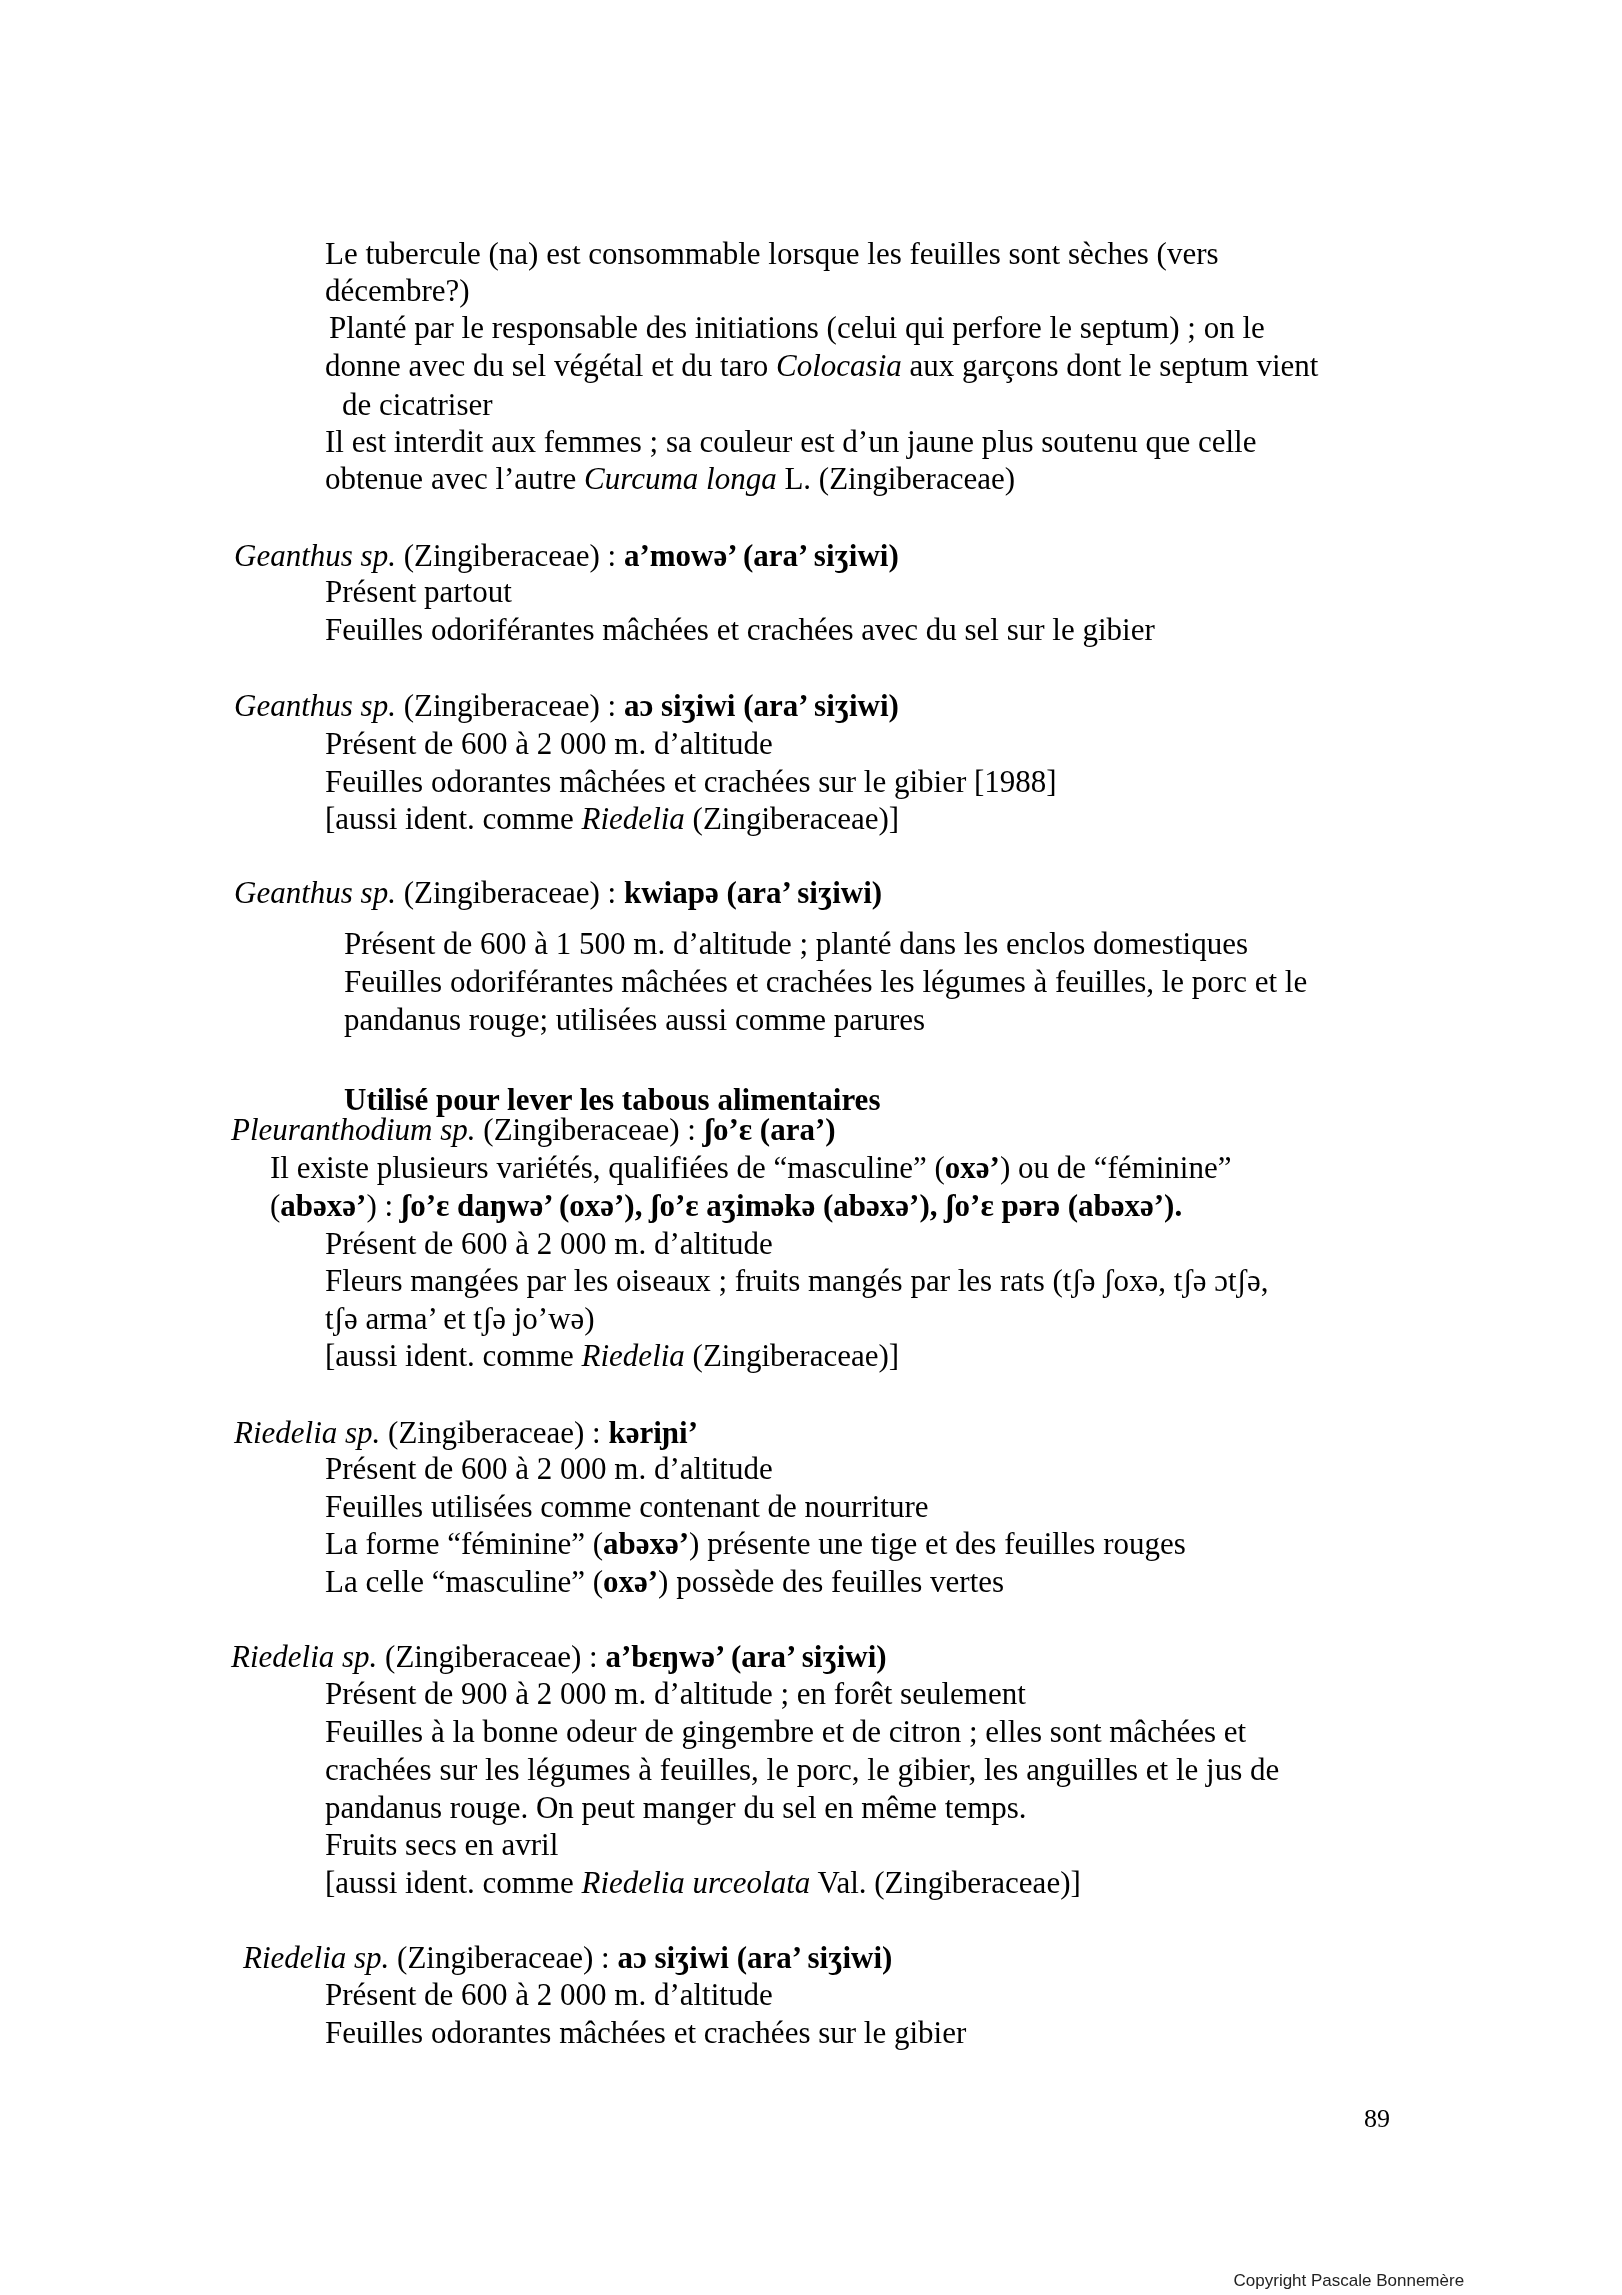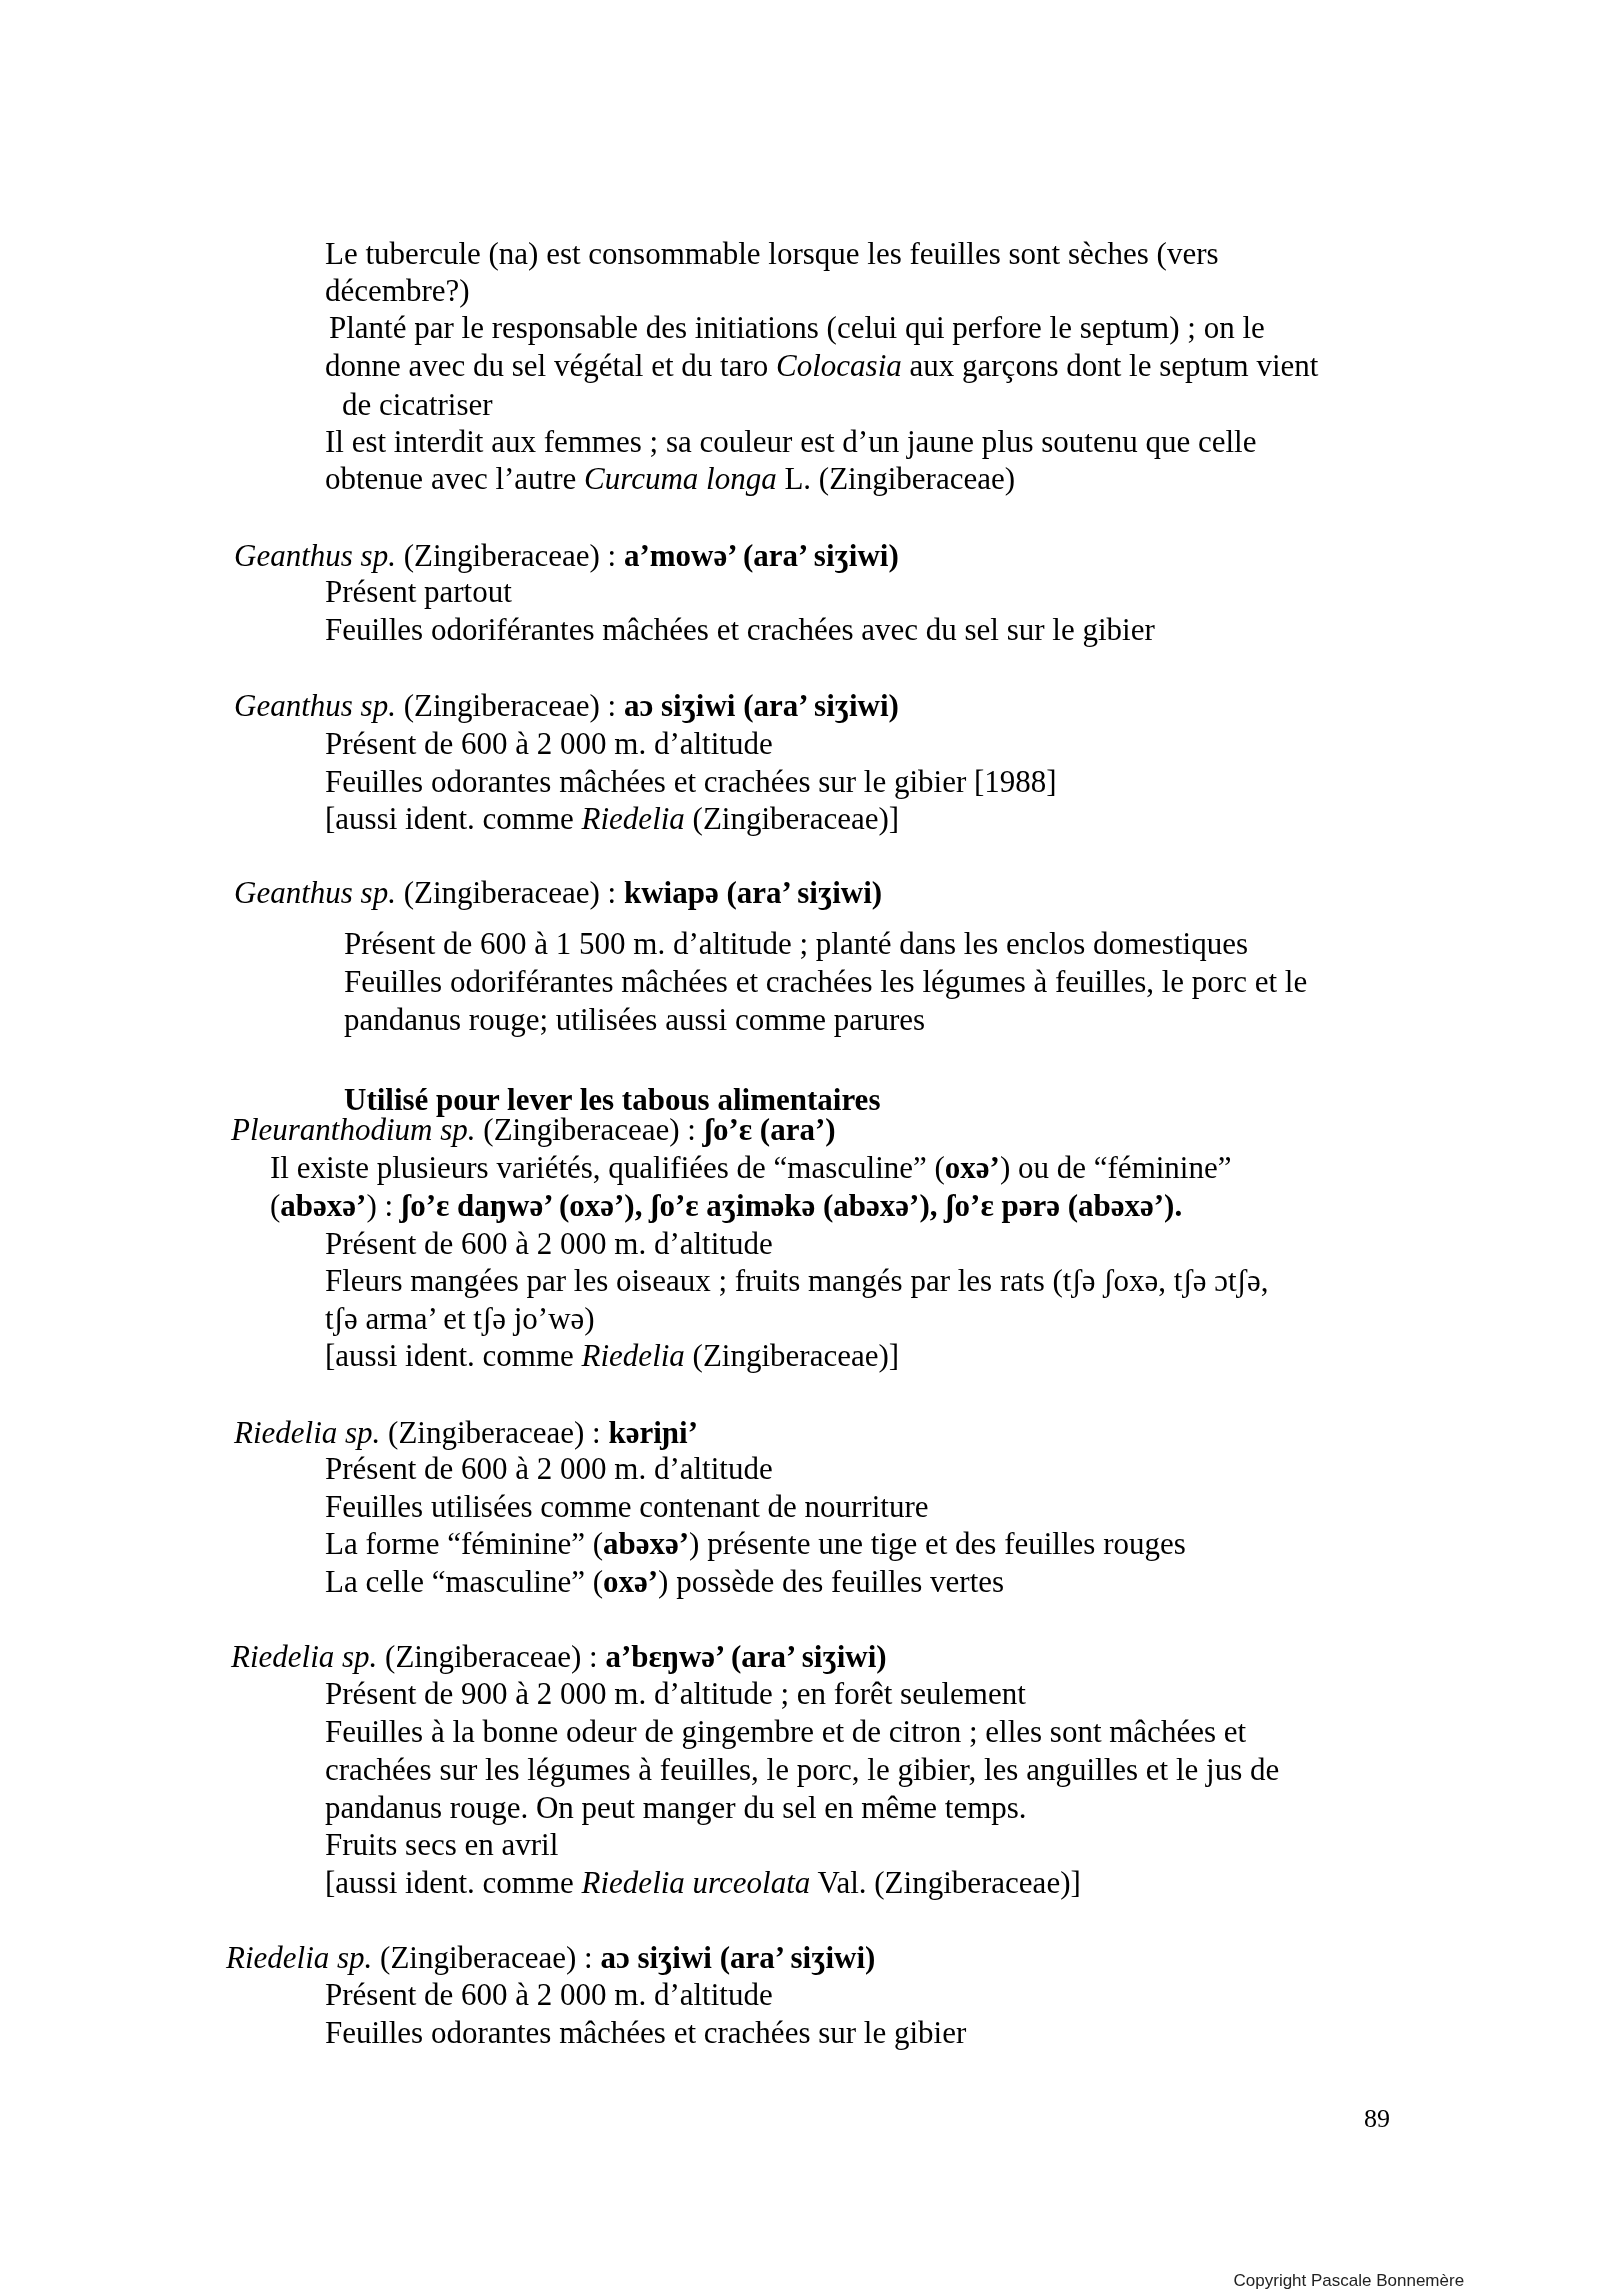--- a/index.html
+++ b/index.html
@@ -75,20 +75,20 @@
   <div class="ln" style="left:325px; top:1566px;"><span>La celle “masculine” (</span><b>oxə’</b><span>) possède des feuilles vertes</span></div>
 
   <div class="ln" style="left:231px; top:1641px;"><i>Riedelia sp.</i><span> (Zingiberaceae) : </span><b>a’bɛŋwə’ (ara’ siʒiwi)</b></div>
   <div class="ln" style="left:325px; top:1678px;">Présent de 900 à 2 000 m. d’altitude ; en forêt seulement</div>
   <div class="ln" style="left:325px; top:1716px;">Feuilles à la bonne odeur de gingembre et de citron ; elles sont mâchées et</div>
   <div class="ln" style="left:325px; top:1754px;">crachées sur les légumes à feuilles, le porc, le gibier, les anguilles et le jus de</div>
   <div class="ln" style="left:325px; top:1792px;">pandanus rouge. On peut manger du sel en même temps.</div>
   <div class="ln" style="left:325px; top:1829px;">Fruits secs en avril</div>
   <div class="ln" style="left:325px; top:1867px;"><span>[aussi ident. comme </span><i>Riedelia urceolata</i><span> Val. (Zingiberaceae)]</span></div>
 
-  <div class="ln" style="left:226px; top:1942px;font-family:Liberation Serif, serif;"><i>Riedelia sp.</i><span> (Zingiberaceae) : </span><b>aɔ siʒiwi (ara’ siʒiwi)</b></div>
+  <div class="ln" style="left:243px; top:1942px;font-family:Liberation Serif, serif;"><i>Riedelia sp.</i><span> (Zingiberaceae) : </span><b>aɔ siʒiwi (ara’ siʒiwi)</b></div>
   <div class="ln" style="left:325px; top:1979px;">Présent de 600 à 2 000 m. d’altitude</div>
   <div class="ln" style="left:325px; top:2017px;">Feuilles odorantes mâchées et crachées sur le gibier</div>
 
   <div class="pageno" style="left:1364px; top:2106px;">89</div>
   <div class="copyright" style="right:7.9px; top:2272px;">Copyright Pascale Bonnemère</div>
 </div>
 
 
 </body></html>

